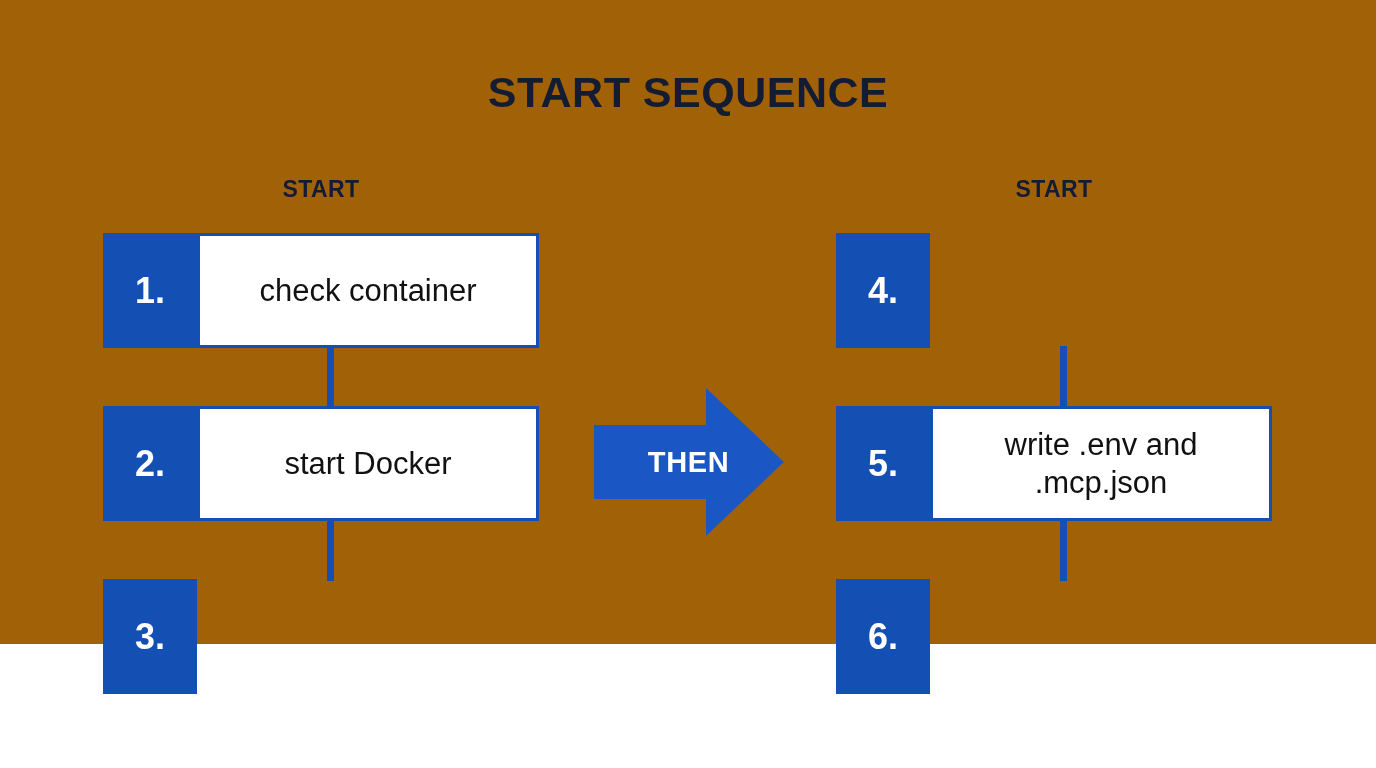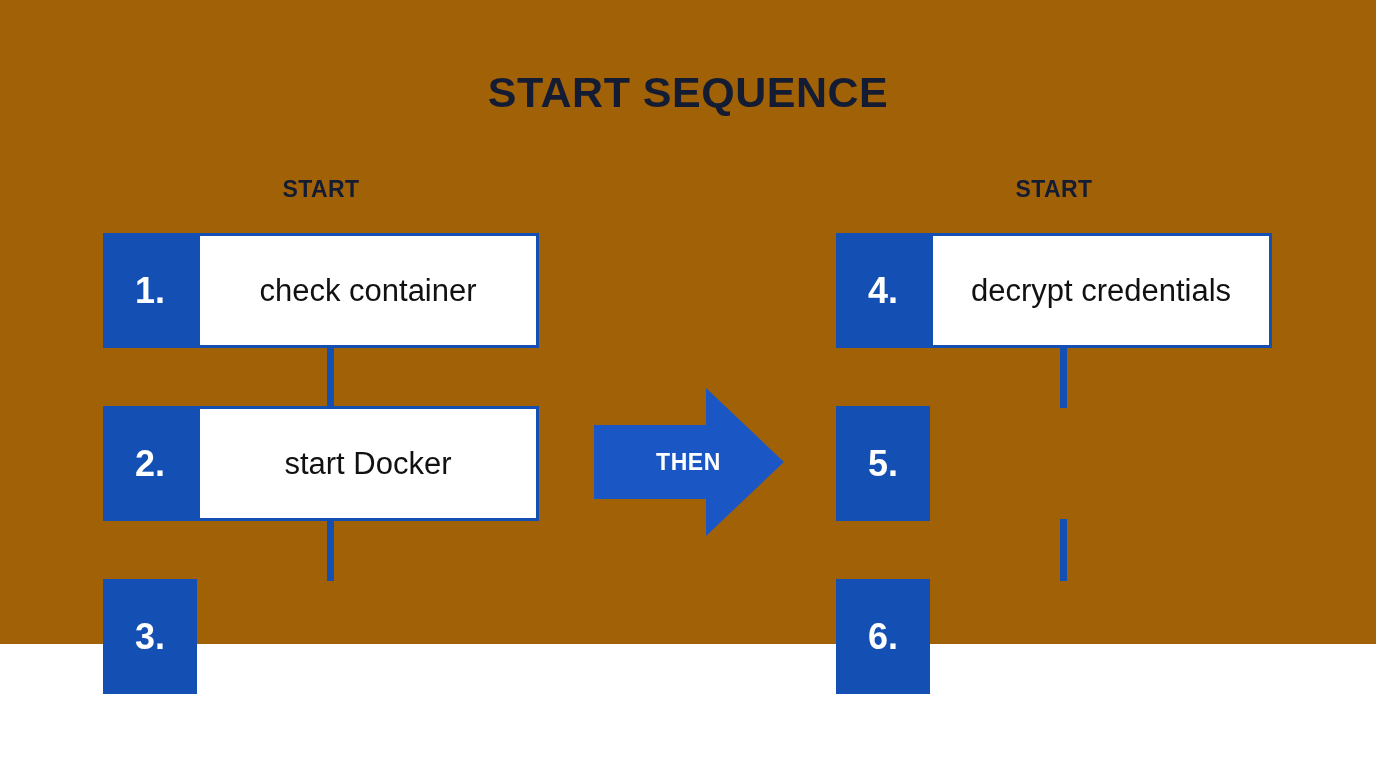--- a/index.html
+++ b/index.html
@@ -118,21 +118,21 @@
   .arrow-label {
     position: absolute;
     left: 0;
     top: 0;
     width: 156px;
     height: 148px;
     display: flex;
     align-items: center;
     justify-content: center;
     color: #ffffff;
-    font-size: 23px;
+    font-size: 29px;
     font-weight: bold;
     letter-spacing: 0.6px;
     padding-left: 33px;
     box-sizing: border-box;
   }
 </style>
 </head>
 <body>
 
 <div class="canvas">
@@ -163,27 +163,28 @@
     <svg viewBox="0 0 190 148" xmlns="http://www.w3.org/2000/svg">
       <polygon points="0,37 112,37 112,0 190,74 112,148 112,111 0,111" fill="#1b57c4"></polygon>
     </svg>
     <div class="arrow-label">THEN</div>
   </div>
 
   <div class="col-heading right">START</div>
 
   <div class="step right row1">
     <div class="step-num">4.</div>
-    <div class="step-body">decrypt credentials</div>
   </div>
 
   <div class="connector right c12"></div>
 
   <div class="step right row2">
     <div class="step-num">5.</div>
+    <div class="step-body">write .env and
+.mcp.json</div>
   </div>
 
   <div class="connector right c23"></div>
 
   <div class="step right row3">
     <div class="step-num">6.</div>
   </div>
 
 </div>
 

